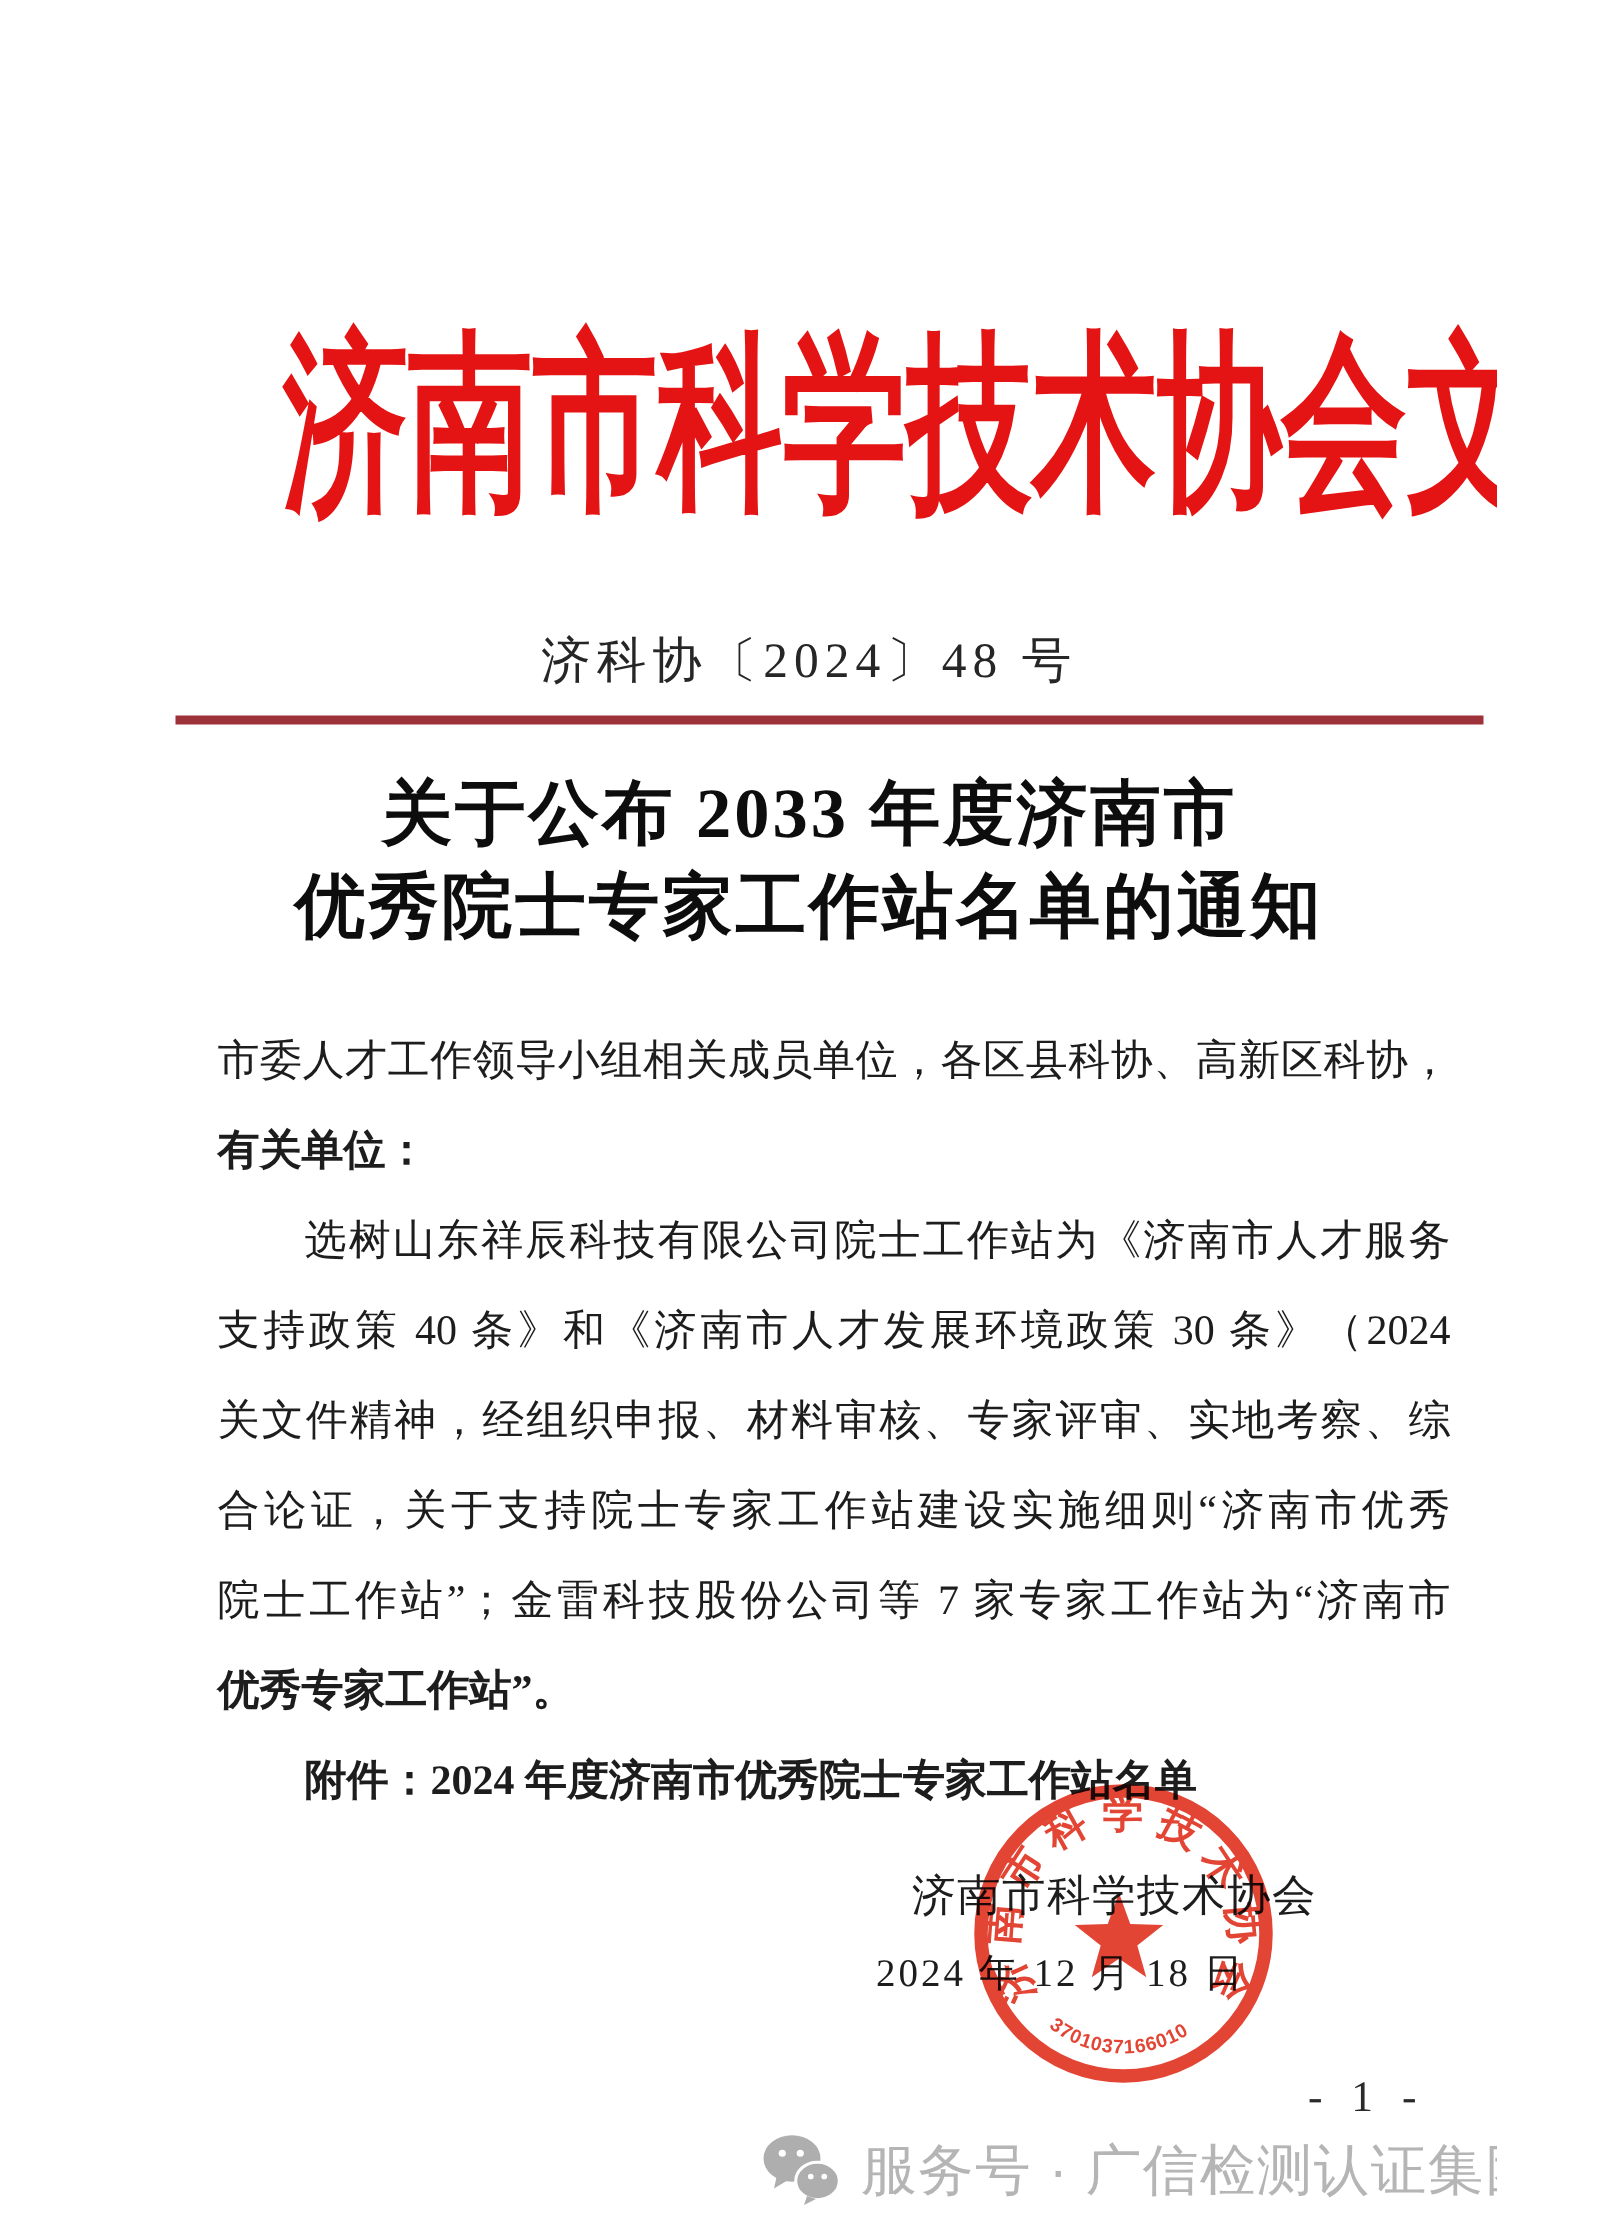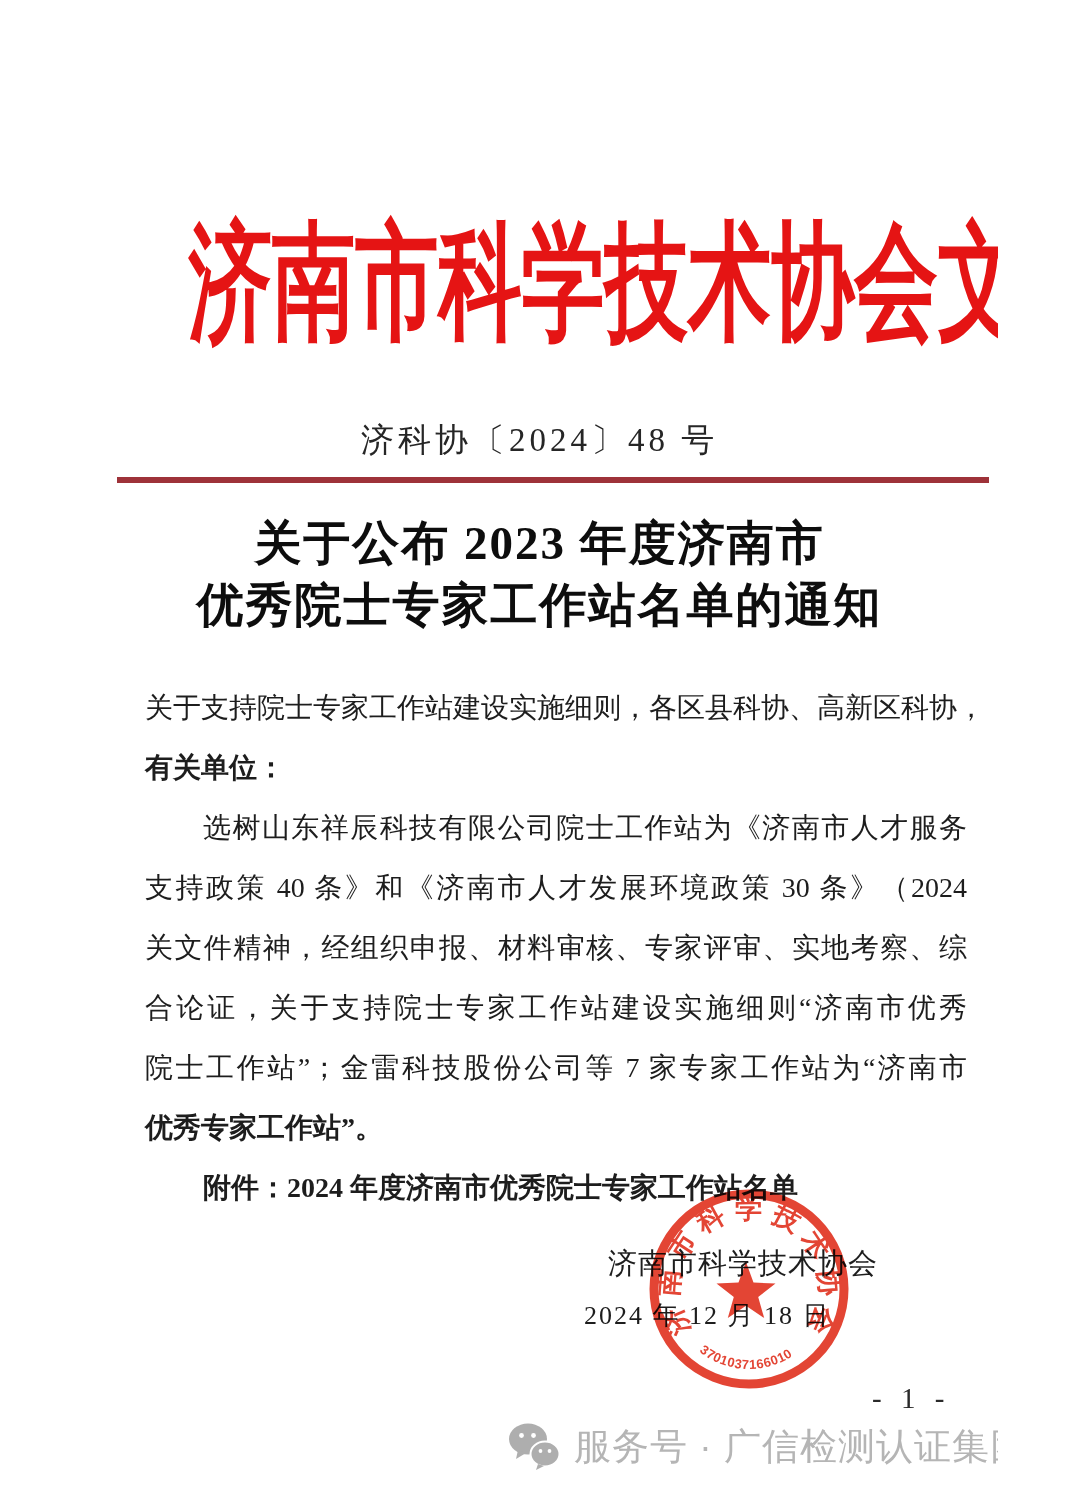--- a/index.html
+++ b/index.html
@@ -89,26 +89,26 @@
 
 <div class="page">
 
   <div class="org-title">济南市科学技术协会文件</div>
 
   <div class="doc-number">济科协〔2024〕48 号</div>
 
   <div class="red-rule"></div>
 
   <div class="doc-title">
-    <div>关于公布 2023 年度济南市</div>
+    <div>关于公布 2033 年度济南市</div>
     <div>优秀院士专家工作站名单的通知</div>
   </div>
 
   <div class="body-block">
-    <div class="line">关于支持院士专家工作站建设实施细则，各区县科协、高新区科协，</div>
+    <div class="line">市委人才工作领导小组相关成员单位，各区县科协、高新区科协，</div>
     <div class="line short">有关单位：</div>
     <div class="line indent">选树山东祥辰科技有限公司院士工作站为《济南市人才服务</div>
     <div class="line">支持政策 40 条》和《济南市人才发展环境政策 30 条》（2024</div>
     <div class="line">关文件精神，经组织申报、材料审核、专家评审、实地考察、综</div>
     <div class="line">合论证，关于支持院士专家工作站建设实施细则“济南市优秀</div>
     <div class="line">院士工作站”；金雷科技股份公司等 7 家专家工作站为“济南市</div>
     <div class="line short">优秀专家工作站”。</div>
     <div class="line short indent">附件：2024 年度济南市优秀院士专家工作站名单</div>
   </div>
 

